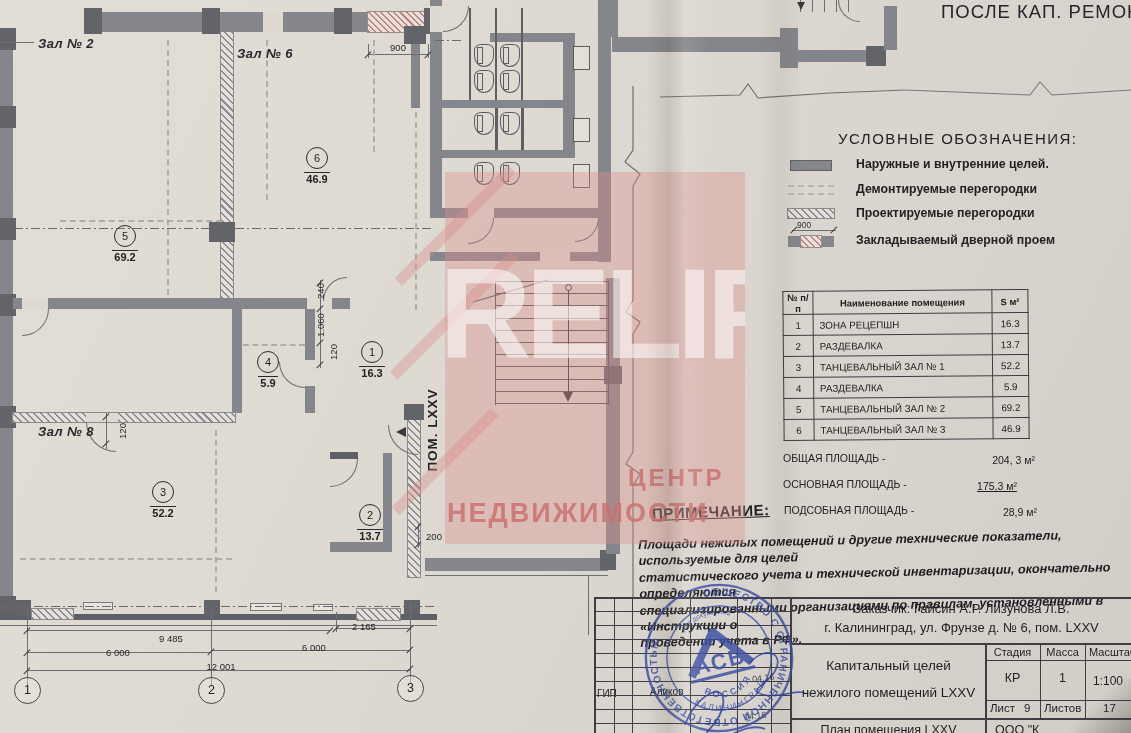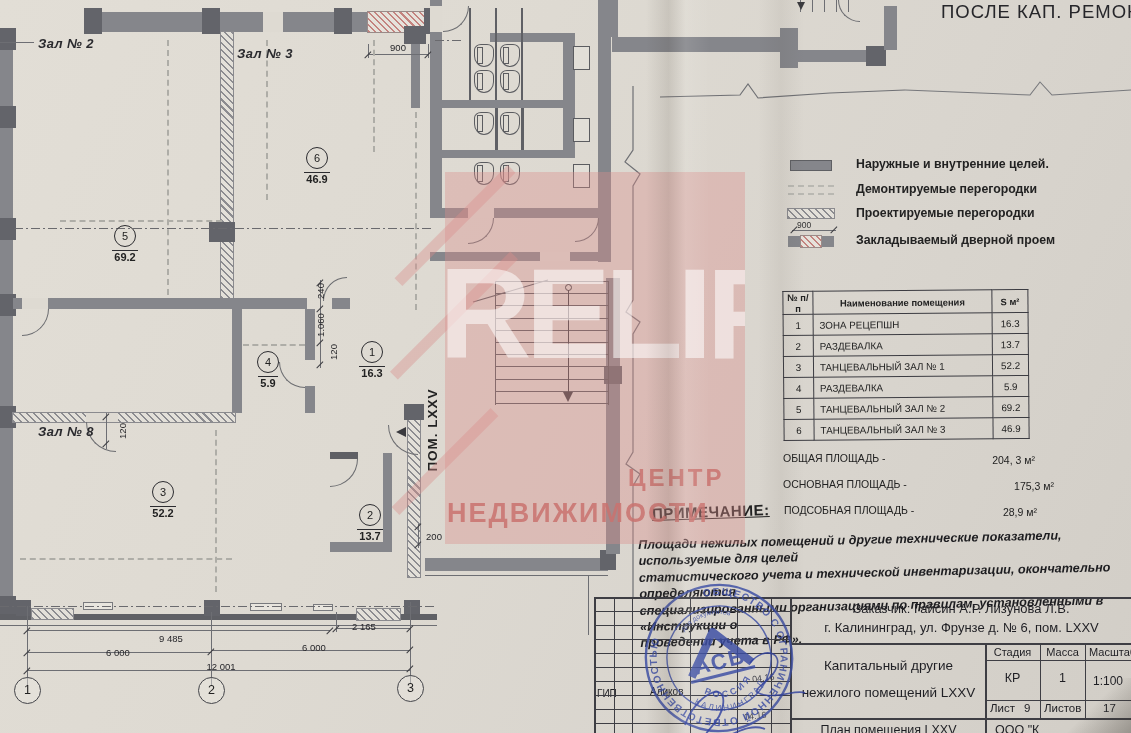--- a/index.html
+++ b/index.html
@@ -241,21 +241,21 @@
         <div class="tread" style="top: 109.8px;"></div>
         <div class="tread" style="top: 122px;"></div>
       </div>
     <div class="abs" style="left:568px;top:290px;width:1.2px;height:102px;background:#3a3a3e;"></div>
     <div class="abs" style="left:565px;top:284px;width:5px;height:5px;border:1px solid #3a3a3e;border-radius:50%;"></div>
     <div class="tri" style="left:563px;top:392px;border-left:5px solid transparent;border-right:5px solid transparent;border-top:10px solid #3a3a3e;"></div>
     <div class="tri" style="left:396px;top:427px;border-top:5px solid transparent;border-bottom:5px solid transparent;border-right:10px solid #3a3a3e;"></div>
     <div class="tri" style="left:797px;top:2px;border-left:4px solid transparent;border-right:4px solid transparent;border-top:8px solid #3a3a3e;"></div>
     <div id="annotations">
         <div class="room-label" style="left: 38px; top: 36px;">Зал № 2</div>
-        <div class="room-label" style="left: 237px; top: 46px;">Зал № 3</div>
+        <div class="room-label" style="left: 237px; top: 46px;">Зал № 6</div>
         <div class="room-label" style="left: 38px; top: 424px;">Зал № 8</div>
         <div class="marker" style="left: 109px; top: 225px;"><div class="circ">5</div><div class="area">69.2</div></div>
         <div class="marker" style="left: 301px; top: 147px;"><div class="circ">6</div><div class="area">46.9</div></div>
         <div class="marker" style="left: 252px; top: 351px;"><div class="circ">4</div><div class="area">5.9</div></div>
         <div class="marker" style="left: 356px; top: 341px;"><div class="circ">1</div><div class="area">16.3</div></div>
         <div class="marker" style="left: 147px; top: 481px;"><div class="circ">3</div><div class="area">52.2</div></div>
         <div class="marker" style="left: 354px; top: 504px;"><div class="circ">2</div><div class="area">13.7</div></div>
         <div class="dim" style="left: 398px; top: 47px;">900</div>
         <div class="dim v" style="left: 320px; top: 291px;">240</div>
         <div class="dim v" style="left: 320px; top: 325px;">1.060</div>
@@ -269,20 +269,21 @@
         <div class="dim" style="left: 221px; top: 666px;">12 001</div>
         <div class="axisb" style="left: 14px; top: 677px;">1</div>
         <div class="axisb" style="left: 198px; top: 677px;">2</div>
         <div class="axisb" style="left: 397px; top: 675px;">3</div>
       </div>
     <div class="pom">ПОМ. LXXV</div>
   </div>
 
   <div class="after-title">ПОСЛЕ КАП. РЕМОНТА</div>
 
+  <div class="legend-title">УСЛОВНЫЕ  ОБОЗНАЧЕНИЯ:</div>
   <div class="sw" style="left:790px;top:160px;width:42px;height:11px;background:#85868b;border:1px solid #5e5f63;"></div>
   <div class="legend-label" style="left:856px;top:157px;">Наружные и внутренние целей.</div>
   <div class="sw" style="left:788px;top:185px;width:46px;height:10px;border-top:2.2px dashed #b9b8b2;border-bottom:2.2px dashed #b9b8b2;"></div>
   <div class="legend-label" style="left:856px;top:182px;">Демонтируемые перегородки</div>
   <div class="sw hw" style="left:788px;top:209px;width:46px;height:9px;"></div>
   <div class="legend-label" style="left:856px;top:206px;">Проектируемые перегородки</div>
   <div class="minidim" style="left:797px;top:220px;">900</div>
   <div class="wl" style="left:792px;top:230px;width:44px;height:1px;"></div>
   <div class="tick" style="left:794px;top:230px;"></div>
     <div class="tick" style="left:834px;top:230px;"></div>
@@ -333,36 +334,36 @@
         <tr>
           <td>6</td>
           <td class="cell-name">ТАНЦЕВАЛЬНЫЙ ЗАЛ № 3</td>
           <td>46.9</td>
         </tr>
       </tbody>
   </table>
   <div class="total-label" style="left:783px;top:452px;">ОБЩАЯ ПЛОЩАДЬ -</div>
   <div class="total-value" style="left:955px;top:454px;">204, 3 м²</div>
   <div class="total-label" style="left:783px;top:478px;">ОСНОВНАЯ  ПЛОЩАДЬ -</div>
-  <div class="total-value" style="left:974px;top:480px;">175,3 м²</div>
+  <div class="total-value" style="left:937px;top:480px;text-decoration:underline;">175,3 м²</div>
   <div class="total-label" style="left:784px;top:504px;">ПОДСОБНАЯ  ПЛОЩАДЬ -</div>
   <div class="total-value" style="left:957px;top:506px;">28,9 м²</div>
 
   <div class="note-title">ПРИМЕЧАНИЕ:</div>
   <div class="note-body" id="note-body">
       <div>Площади нежилых помещений и другие технические показатели, используемые для целей</div>
       <div>статистического учета и технической инвентаризации, окончательно определяются</div>
       <div>специализированными организациями по правилам, установленными в «Инструкции о</div>
       <div>проведении учета  в РФ».</div>
     </div>
 
   <div id="titleblock" style="position:absolute;left:0;top:0;z-index:3">
     <div class="tb-text ctr" style="left:792px;top:601px;width:339px;font-size:13px;">Заказчик: Гайсин А.Р.  Лизунова Л.В.</div>
     <div class="tb-text ctr" style="left:792px;top:620px;width:339px;font-size:13px;">г. Калининград, ул. Фрунзе д. № 6, пом. LXXV</div>
-    <div class="tb-text ctr" style="left:792px;top:658px;width:193px;font-size:13.5px;">Капитальный другие</div>
+    <div class="tb-text ctr" style="left:792px;top:658px;width:193px;font-size:13.5px;">Капитальный целей</div>
     <div class="tb-text ctr" style="left:792px;top:685px;width:193px;font-size:13.5px;">нежилого помещений LXXV</div>
     <div class="tb-text ctr" style="left:985px;top:646px;width:55px;font-size:11px;">Стадия</div>
     <div class="tb-text ctr" style="left:1040px;top:646px;width:45px;font-size:11px;">Масса</div>
     <div class="tb-text" style="left:1089px;top:646px;font-size:11px;">Масштаб</div>
     <div class="tb-text ctr" style="left:985px;top:671px;width:55px;font-size:12.5px;">КР</div>
     <div class="tb-text ctr" style="left:1040px;top:671px;width:45px;font-size:12.5px;">1</div>
     <div class="tb-text ctr" style="left:1085px;top:674px;width:46px;font-size:12px;">1:100</div>
     <div class="tb-text" style="left:990px;top:702px;font-size:11.5px;">Лист</div>
     <div class="tb-text" style="left:1024px;top:702px;font-size:11.5px;">9</div>
     <div class="tb-text" style="left:1044px;top:702px;font-size:11.5px;">Листов</div>

